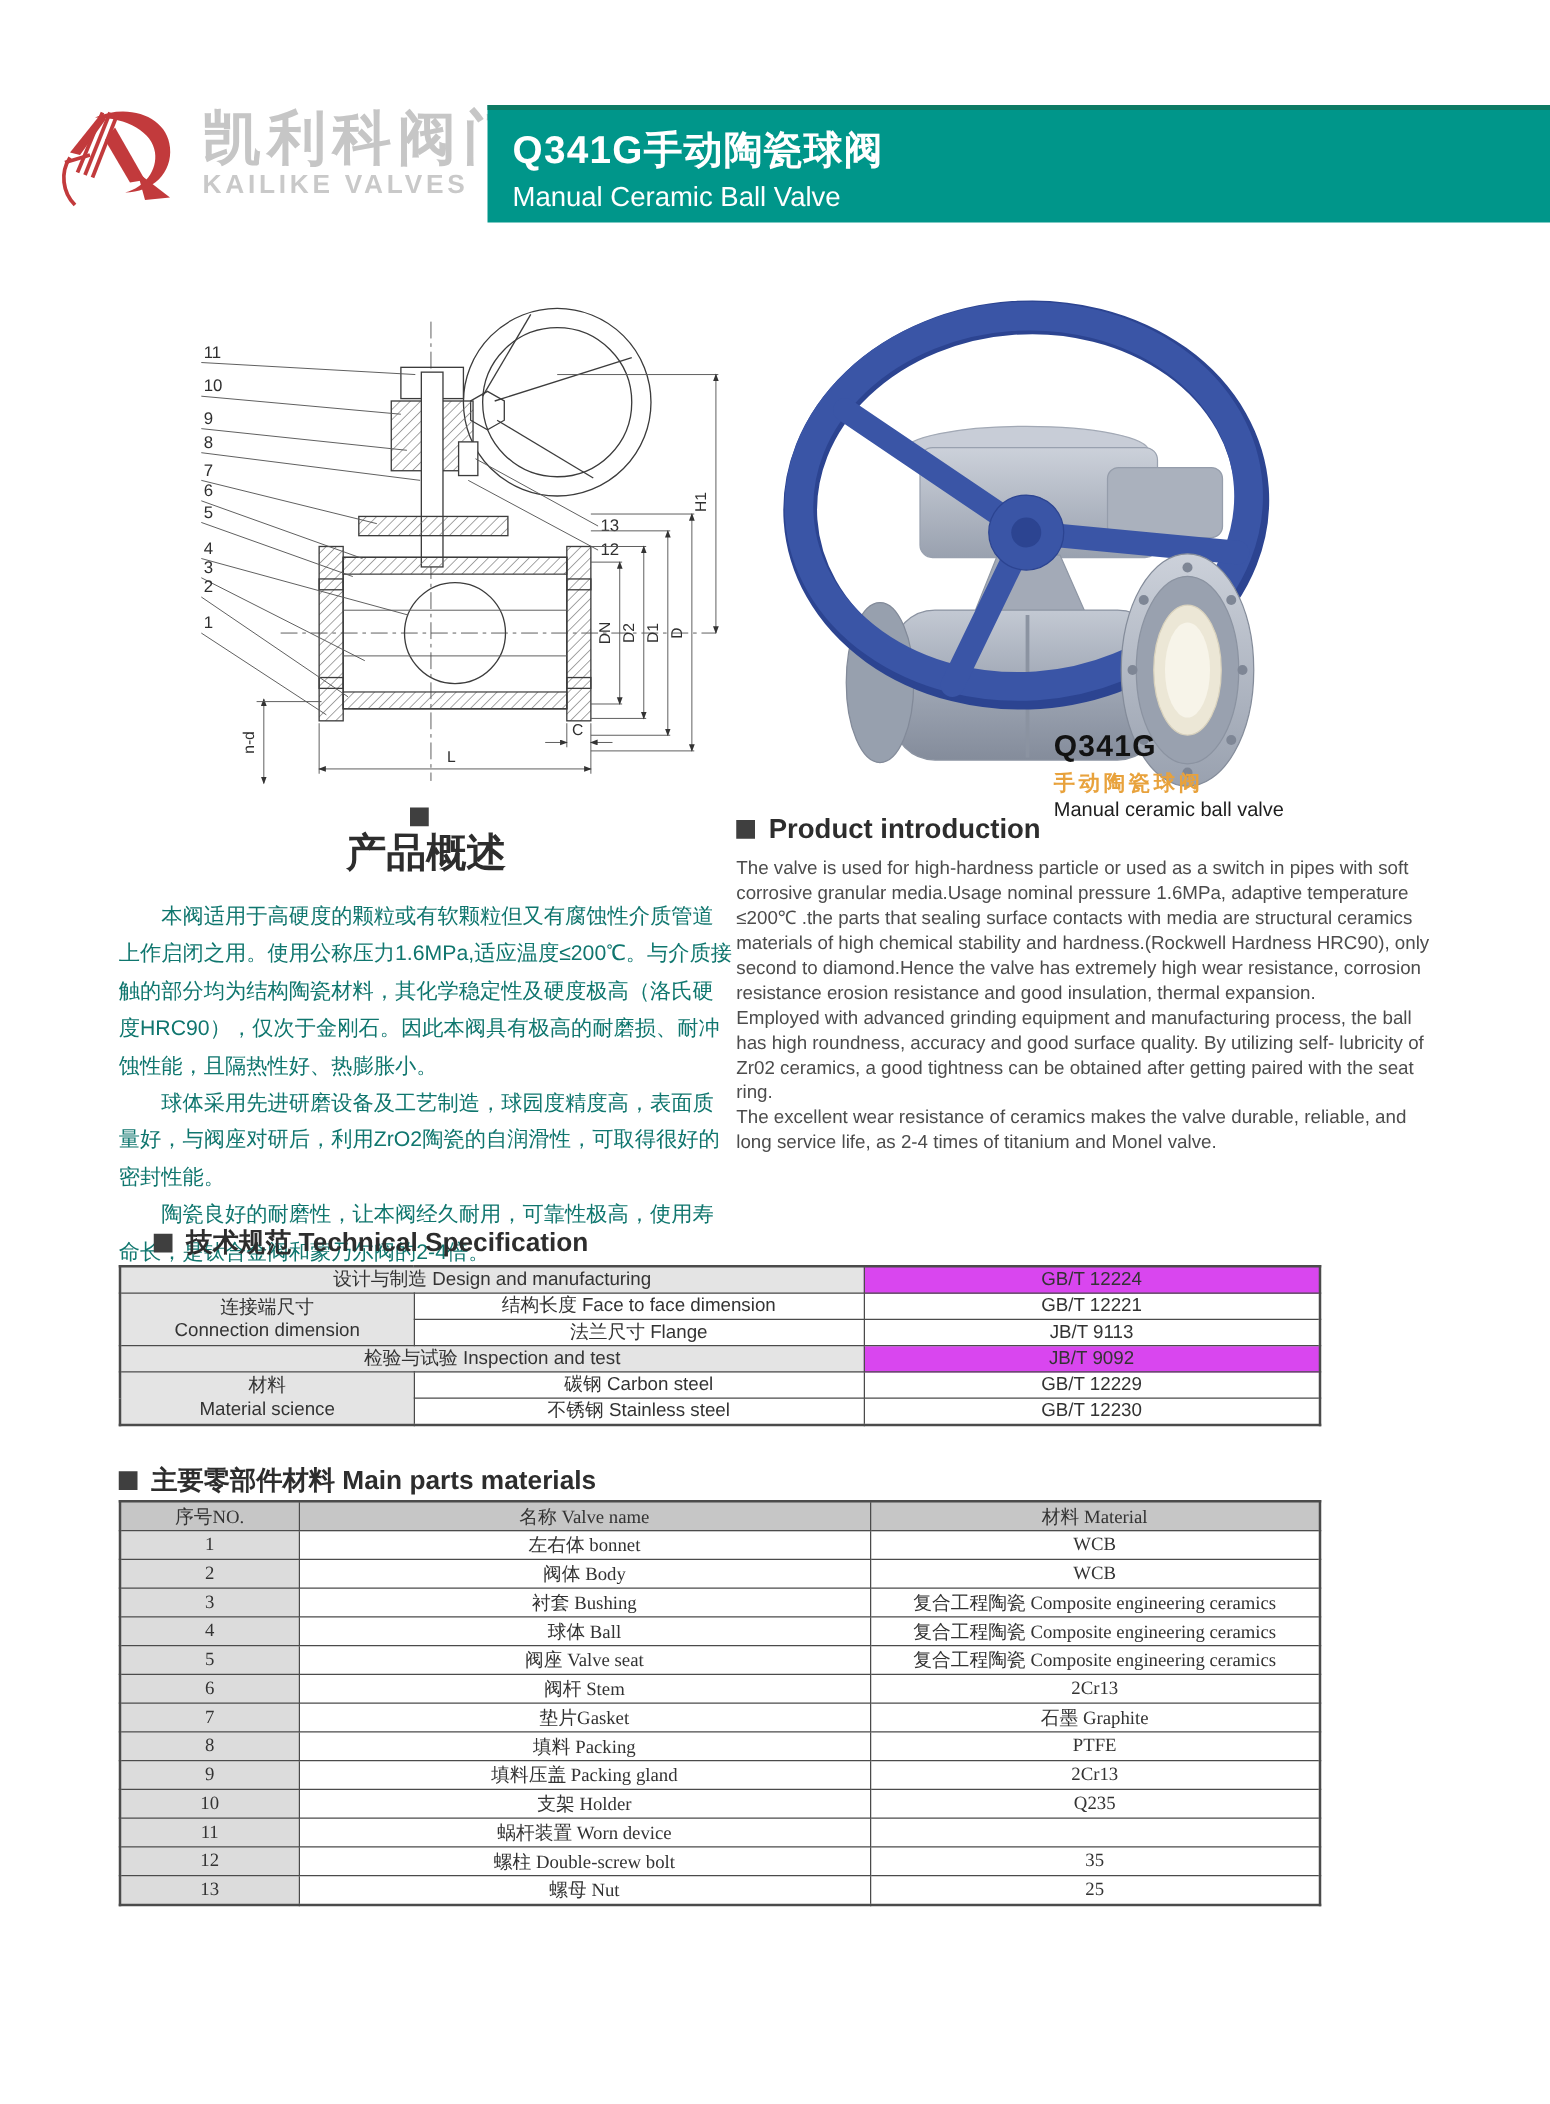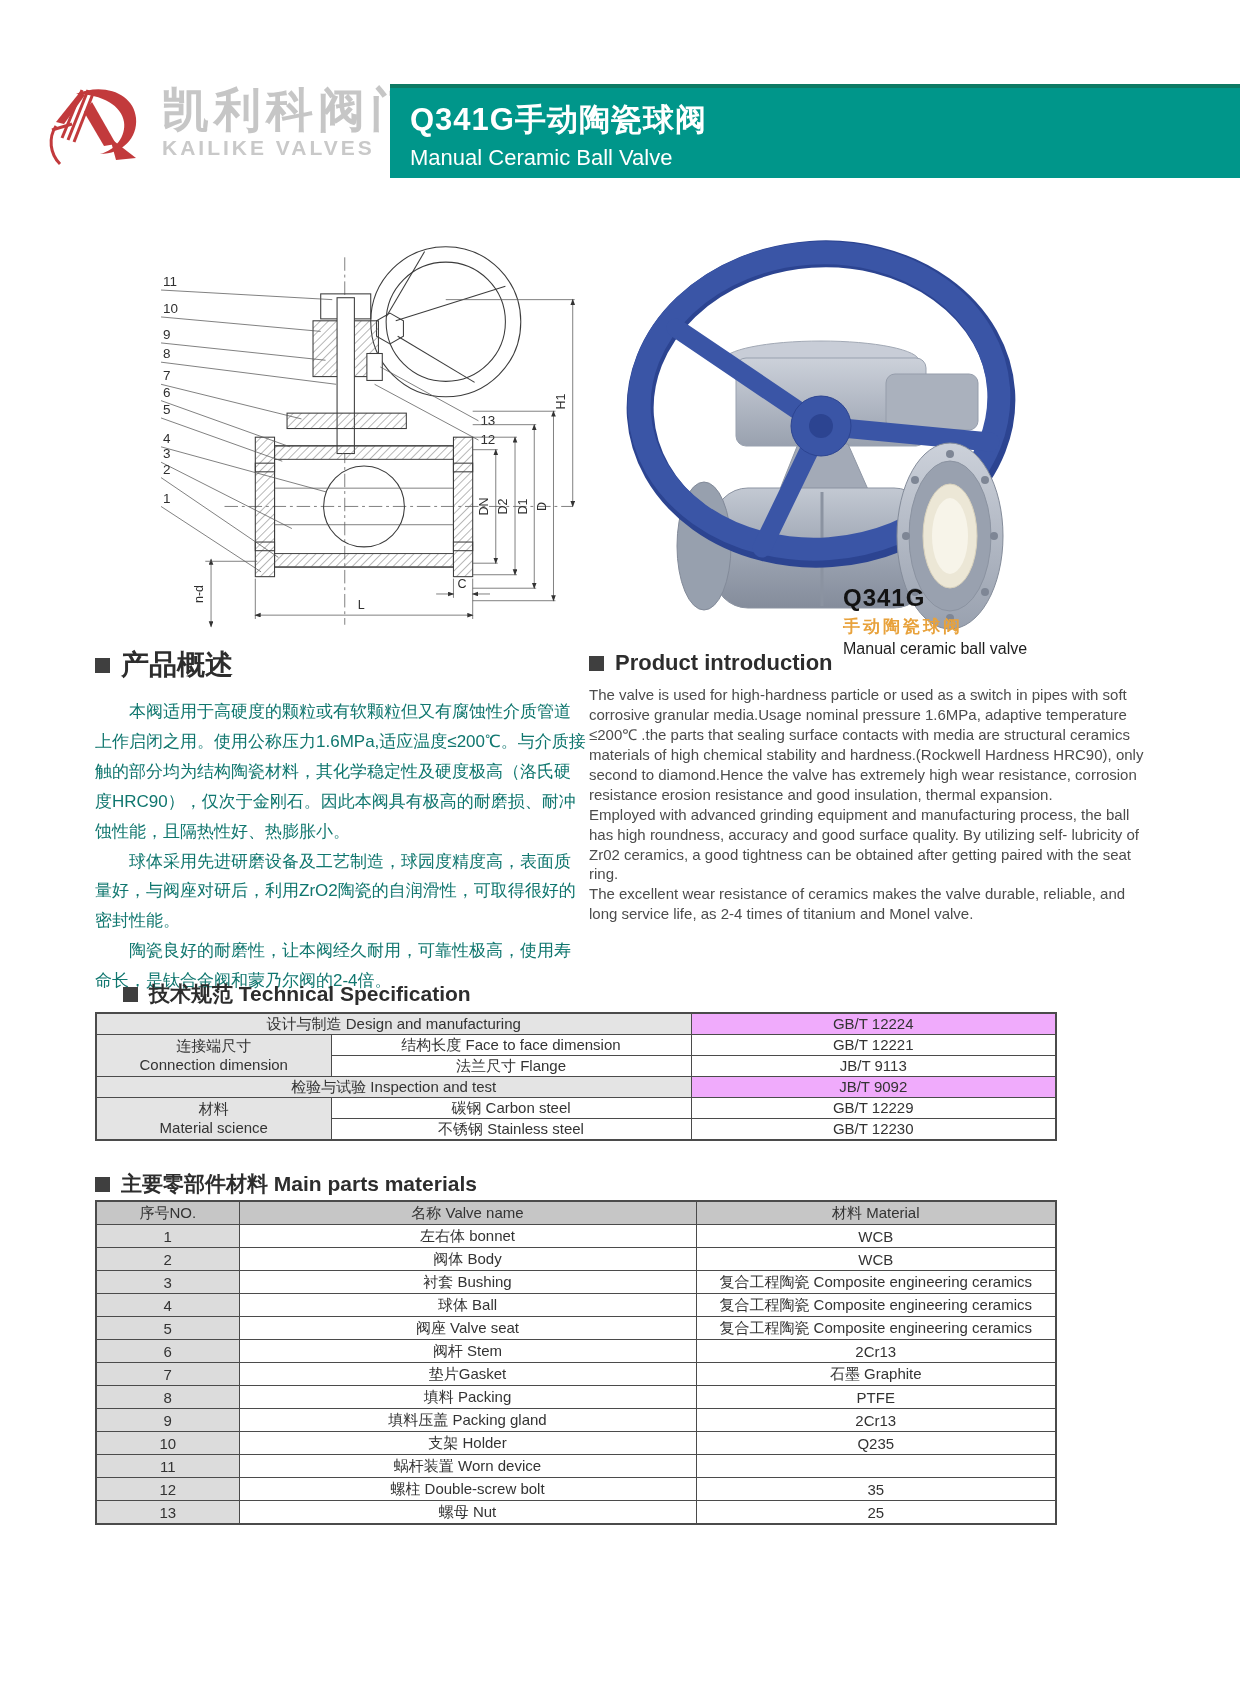--- a/index.html
+++ b/index.html
@@ -29,41 +29,41 @@
   .dthin{stroke:#5a5a5a;stroke-width:0.8;fill:none;}
   .dnum{font-size:14px;fill:#2f2f2f;}
   .ddim{font-size:13px;fill:#2f2f2f;}
 
   
   .sec-head{display:flex;align-items:center;font-weight:bold;color:#2d2d2d;}
   .sq{width:15px;height:15px;background:#3f3f3f;margin-right:11px;flex:0 0 auto;}
 
   
   .overview{position:absolute;left:95px;top:646px;width:492px;}
-  .overview .sec-head{font-size:28px;}
+  .overview .sec-head{font-size:32px;flex-direction:column;}
   .overview p{margin:13px 0 0;font-size:17px;line-height:1.76;color:#0f766e;text-indent:2em;}
   .overview p + p{margin-top:0;}
 
   
   .intro{position:absolute;left:589px;top:650px;width:568px;}
   .intro .sec-head{font-size:22px;}
   .intro p{margin:9px 0 0;font-size:15px;line-height:1.33;color:#4c4c4c;}
   .intro p + p{margin-top:0;}
 
   
   .spec-head{position:absolute;left:95px;top:980px;font-size:21px;padding-left:28px;}
   .parts-head{position:absolute;left:95px;top:1170px;font-size:21px;}
   table{border-collapse:collapse;table-layout:fixed;}
   .spec-table{position:absolute;left:95px;top:1012px;width:960px;border:2px solid #4b4b4b;}
   .spec-table td{border:1px solid #4b4b4b;font-size:15px;color:#333;text-align:center;
                  height:18px;padding:1px 8px;line-height:1.2;}
   .lab{background:#e4e4e4;}
-  .valgray{background:#f0abfc;}
+  .valgray{background:#d946ef;}
   .l2{display:block;line-height:1.25;}
-  .parts-table{position:absolute;left:95px;top:1200px;width:960px;border:2px solid #4b4b4b;}
+  .parts-table{position:absolute;left:95px;top:1200px;width:960px;border:2px solid #4b4b4b;font-family:Liberation Serif, serif;}
   .parts-table th,.parts-table td{border:1px solid #4b4b4b;font-size:15px;color:#333;
                  text-align:center;height:20px;padding:1px 4px;font-weight:normal;}
   .parts-table th{background:#c6c6c6;}
   .no-cell{background:#dcdcdc;}
 </style>
 </head>
 <body>
 
 <div class="page">
 

